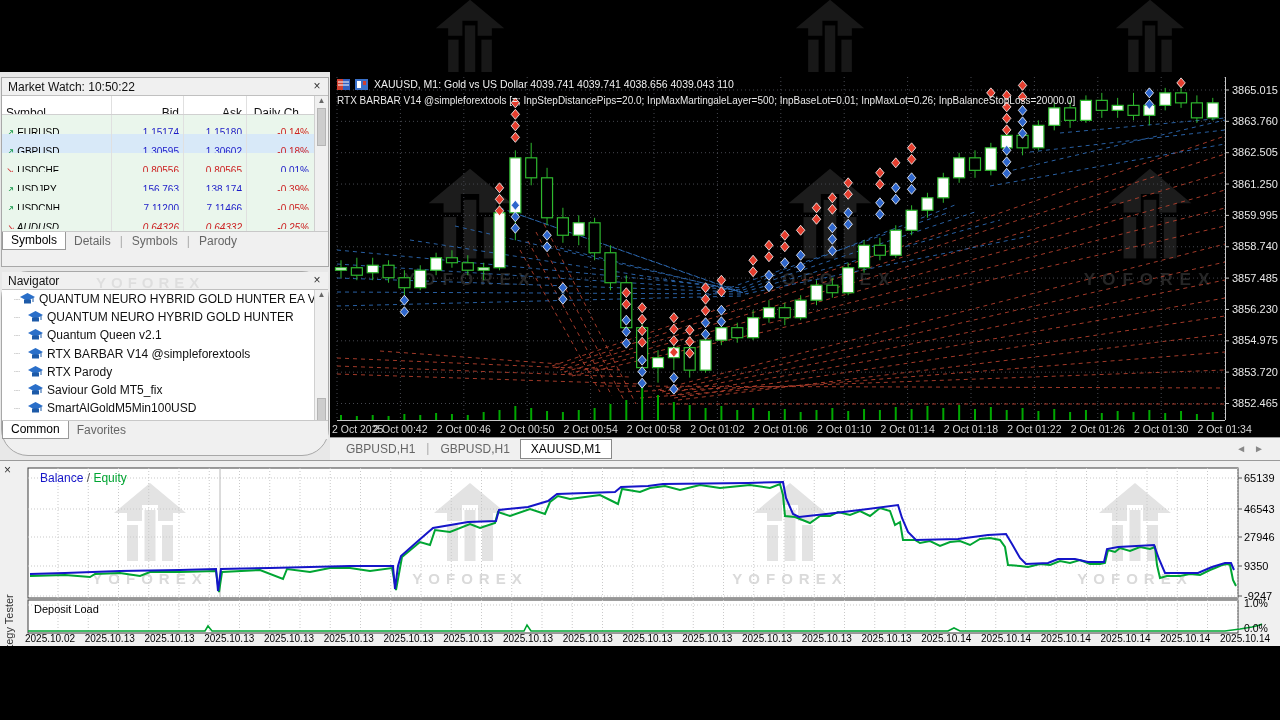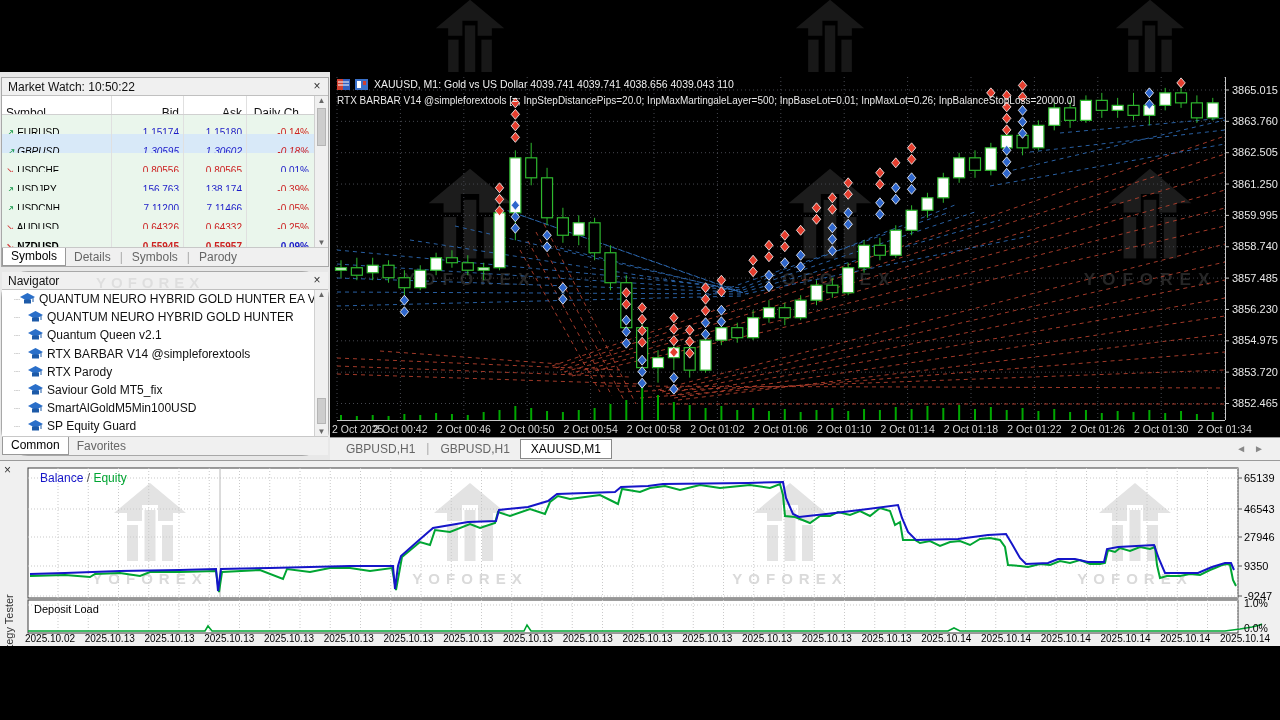--- a/index.html
+++ b/index.html
@@ -12,21 +12,21 @@
   .panel-close{position:absolute;right:4px;top:0;width:14px;height:18px;line-height:17px;text-align:center;color:#333;font-size:12px;cursor:default;}
   .mw-table{position:absolute;left:0;top:18px;right:14px;bottom:19px;background:#fff;overflow:hidden;}
   .mw-head{display:flex;height:19px;line-height:19px;font-size:12px;color:#111;background:#fff;border-bottom:1px solid #d0d0d0;}
   .mw-row{display:flex;height:19px;line-height:19px;font-size:10px;}
   .mw-c{padding:8px 4px;overflow:hidden;white-space:nowrap;border-right:1px solid #e0e0e0;}
   .c-sym{width:110px;} .c-bid{width:72px;text-align:right;} .c-ask{width:63px;text-align:right;} .c-chg{width:66px;text-align:right;border-right:none;}
   .arrow-up{color:#1c9a4e;} .arrow-dn{color:#d43c3c;}
   .val-up{color:#1b1bc8;} .val-dn{color:#cc2222;}
   .sb{position:absolute;right:0;top:18px;width:14px;bottom:19px;background:#f0f0f0;border-left:1px solid #d0d0d0;font-size:8px;color:#666;text-align:center;}
   .sb .thumb{position:absolute;left:2px;width:9px;background:#cdcdcd;border:1px solid #b5b5b5;}
-  .tabrow{position:absolute;left:0;right:0;bottom:0;height:19px;background:#f0f0f0;border-top:1px solid #c8c8c8;display:flex;align-items:flex-end;font-size:12px;color:#666;}
+  .tabrow{position:absolute;left:0;right:0;bottom:16px;height:19px;background:#f0f0f0;border-top:1px solid #c8c8c8;display:flex;align-items:flex-end;font-size:12px;color:#666;}
   .tab{padding:1px 8px 2px 8px;white-space:nowrap;}
   .tab.active{background:#fff;border:1px solid #999;border-top:none;color:#000;margin-top:-1px;}
   .tabsep{color:#aaa;padding:0 1px 2px 1px;}
   .nav-list{position:absolute;left:0;top:18px;right:14px;bottom:19px;background:#fff;overflow:hidden;}
   .nav-item{height:18.2px;display:flex;align-items:center;font-size:12px;color:#111;white-space:nowrap;padding-left:12px;}
   .nav-item .tree{color:#b5b5b5;font-size:10px;width:14px;}
   .nav-item svg{margin-right:4px;flex:0 0 auto;}
   .chart-tabs{position:absolute;left:330px;top:437px;width:950px;height:23px;background:#f0f0f0;border-top:1px solid #9a9a9a;display:flex;align-items:center;font-size:12px;color:#666;padding-left:6px;}
   .chart-tabs .tab{padding:2px 10px;}
   .chart-tabs .tab.active{background:#fff;border:1px solid #888;color:#000;}
@@ -74,21 +74,21 @@
           <div class="mw-c c-ask">Ask</div>
           <div class="mw-c c-chg">Daily Ch...</div>
         </div>
       <div id="mw-rows">
           <div class="mw-row" style="background: rgb(234, 246, 236);">
             <div class="mw-c c-sym"><span class="arrow-up">↗</span> <span>EURUSD</span></div>
             <div class="mw-c c-bid val-up">1.15174</div>
             <div class="mw-c c-ask val-up">1.15180</div>
             <div class="mw-c c-chg val-dn">-0.14%</div>
           </div>
-          <div class="mw-row" style="background: rgb(216, 233, 248); font-style: italic;">
+          <div class="mw-row" style="background: rgb(216, 233, 248);">
             <div class="mw-c c-sym"><span class="arrow-up">↗</span> <span>GBPUSD</span></div>
             <div class="mw-c c-bid val-up">1.30595</div>
             <div class="mw-c c-ask val-up">1.30602</div>
             <div class="mw-c c-chg val-dn">-0.18%</div>
           </div>
           <div class="mw-row" style="background: rgb(234, 246, 236);">
             <div class="mw-c c-sym"><span class="arrow-dn">↘</span> <span>USDCHF</span></div>
             <div class="mw-c c-bid val-dn">0.80556</div>
             <div class="mw-c c-ask val-dn">0.80565</div>
             <div class="mw-c c-chg val-up">0.01%</div>
@@ -98,21 +98,21 @@
             <div class="mw-c c-bid val-up">156.763</div>
             <div class="mw-c c-ask val-up">138.174</div>
             <div class="mw-c c-chg val-dn">-0.39%</div>
           </div>
           <div class="mw-row" style="background: rgb(234, 246, 236);">
             <div class="mw-c c-sym"><span class="arrow-up">↗</span> <span>USDCNH</span></div>
             <div class="mw-c c-bid val-up">7.11200</div>
             <div class="mw-c c-ask val-up">7.11466</div>
             <div class="mw-c c-chg val-dn">-0.05%</div>
           </div>
-          <div class="mw-row" style="background: rgb(234, 246, 236);">
+          <div class="mw-row" style="background: rgb(234, 246, 236); font-style: italic;">
             <div class="mw-c c-sym"><span class="arrow-dn">↘</span> <span>AUDUSD</span></div>
             <div class="mw-c c-bid val-dn">0.64326</div>
             <div class="mw-c c-ask val-dn">0.64332</div>
             <div class="mw-c c-chg val-dn">-0.25%</div>
           </div>
           <div class="mw-row" style="background: rgb(234, 246, 236); font-weight: bold;">
             <div class="mw-c c-sym"><span class="arrow-dn">↘</span> <span>NZDUSD</span></div>
             <div class="mw-c c-bid val-dn">0.55945</div>
             <div class="mw-c c-ask val-dn">0.55957</div>
             <div class="mw-c c-chg val-up">0.09%</div>

